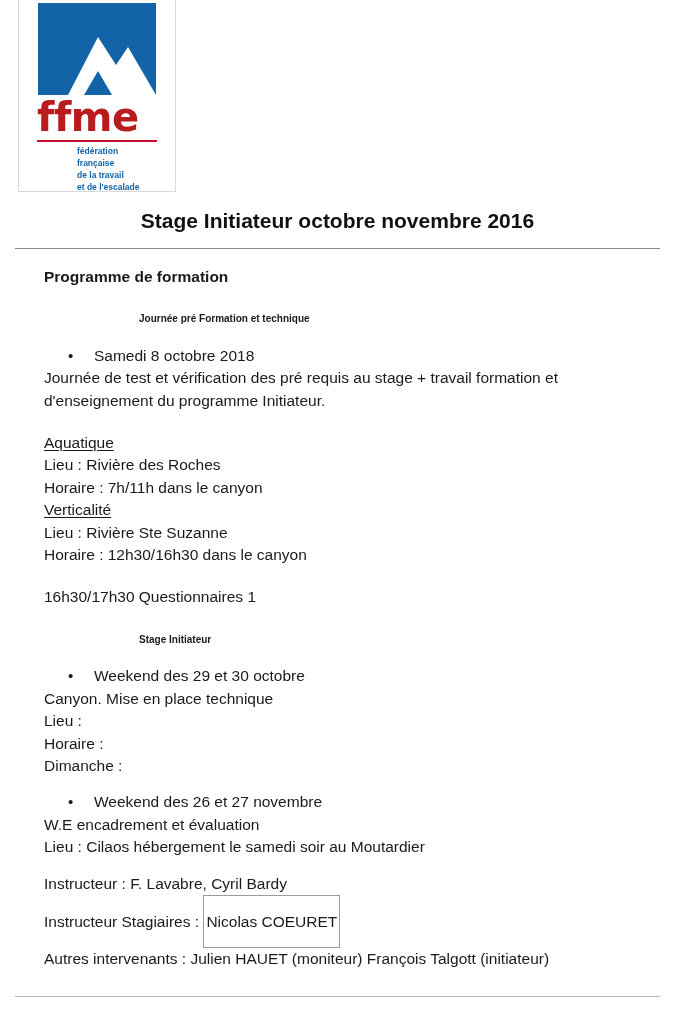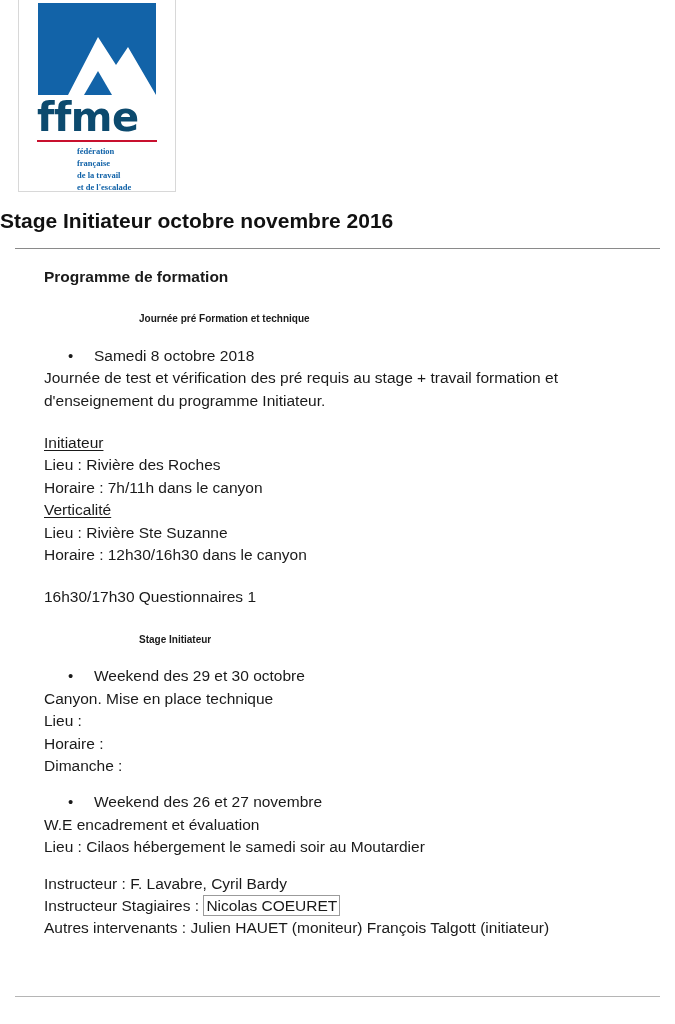--- a/index.html
+++ b/index.html
@@ -45,49 +45,49 @@
   }
   .logo-mark svg { display: block; }
   .logo-word {
     position: absolute;
     left: 18px;
     top: 95px;
     font-family: "DejaVu Sans", sans-serif;
     font-weight: bold;
     font-size: 40px;
     letter-spacing: -0.5px;
-    color: #0c4a6e;
+    color: #b91c1c;
     line-height: 44px;
   }
   .logo-rule {
     position: absolute;
     left: 18px;
     top: 140px;
     width: 120px;
     height: 2px;
     background: #c8102e;
   }
   .logo-sub {
     position: absolute;
     left: 58px;
     top: 145px;
-    font-family: Liberation Serif, serif;
+    font-family: Liberation Sans, sans-serif;
     font-weight: bold;
     font-size: 8.5px;
     line-height: 12px;
     color: #1263a8;
   }
 
   
   .doc-title {
     position: absolute;
     left: 0;
     top: 209px;
     width: 675px;
-    text-align: left;
+    text-align: center;
     font-size: 21px;
     font-weight: bold;
     color: #111111;
   }
   .title-rule {
     position: absolute;
     left: 15px;
     top: 248px;
     width: 645px;
     height: 1px;
@@ -135,21 +135,21 @@
   }
   .spacer-sm { height: 14px; }
   .spacer-md { height: 20px; }
   u.uline {
     text-decoration: underline;
     text-underline-offset: 2px;
   }
   .boxed {
     display: inline-block;
     border: 1px solid #9b9b9b;
-    padding: 0 2px;
+    padding: 16px 2px;
     margin: 0 0 0 0;
     line-height: 19px;
   }
   .bottom-rule {
     position: absolute;
     left: 15px;
     top: 996px;
     width: 645px;
     height: 1px;
     background: #b5b5b5;
@@ -190,21 +190,21 @@
     <div class="bullet-row">
       <span class="bullet-dot">•</span>
       <span class="bullet-text">Samedi 8 octobre 2018</span>
     </div>
 
     <p class="para">Journée de test et vérification des pré requis au stage + travail formation et</p>
     <p class="para">d'enseignement du programme Initiateur.</p>
 
     <div class="spacer-md"></div>
 
-    <p class="para"><u class="uline">Initiateur</u></p>
+    <p class="para"><u class="uline">Aquatique</u></p>
     <p class="para">Lieu : Rivière des Roches</p>
     <p class="para">Horaire : 7h/11h dans le canyon</p>
 
     <p class="para"><u class="uline">Verticalité</u></p>
     <p class="para">Lieu : Rivière Ste Suzanne</p>
     <p class="para">Horaire : 12h30/16h30 dans le canyon</p>
 
     <div class="spacer-md"></div>
 
     <p class="para">16h30/17h30 Questionnaires 1</p>

